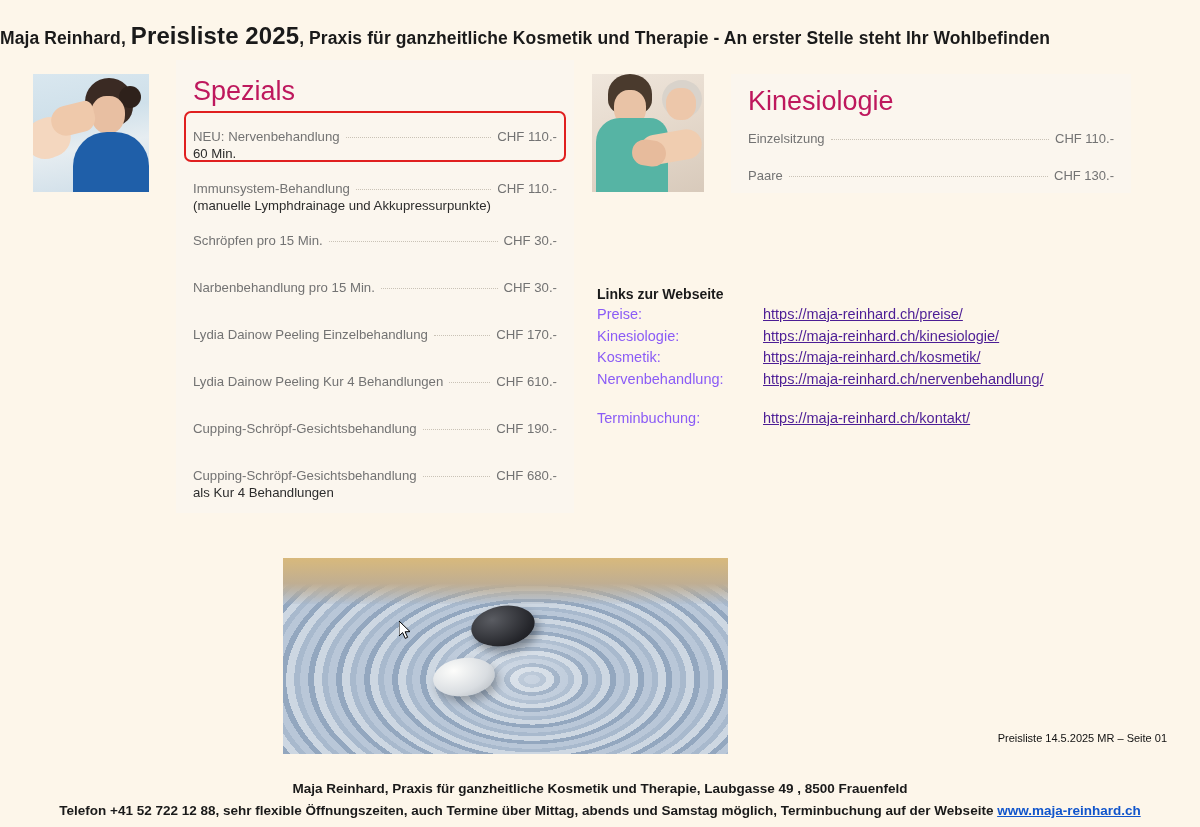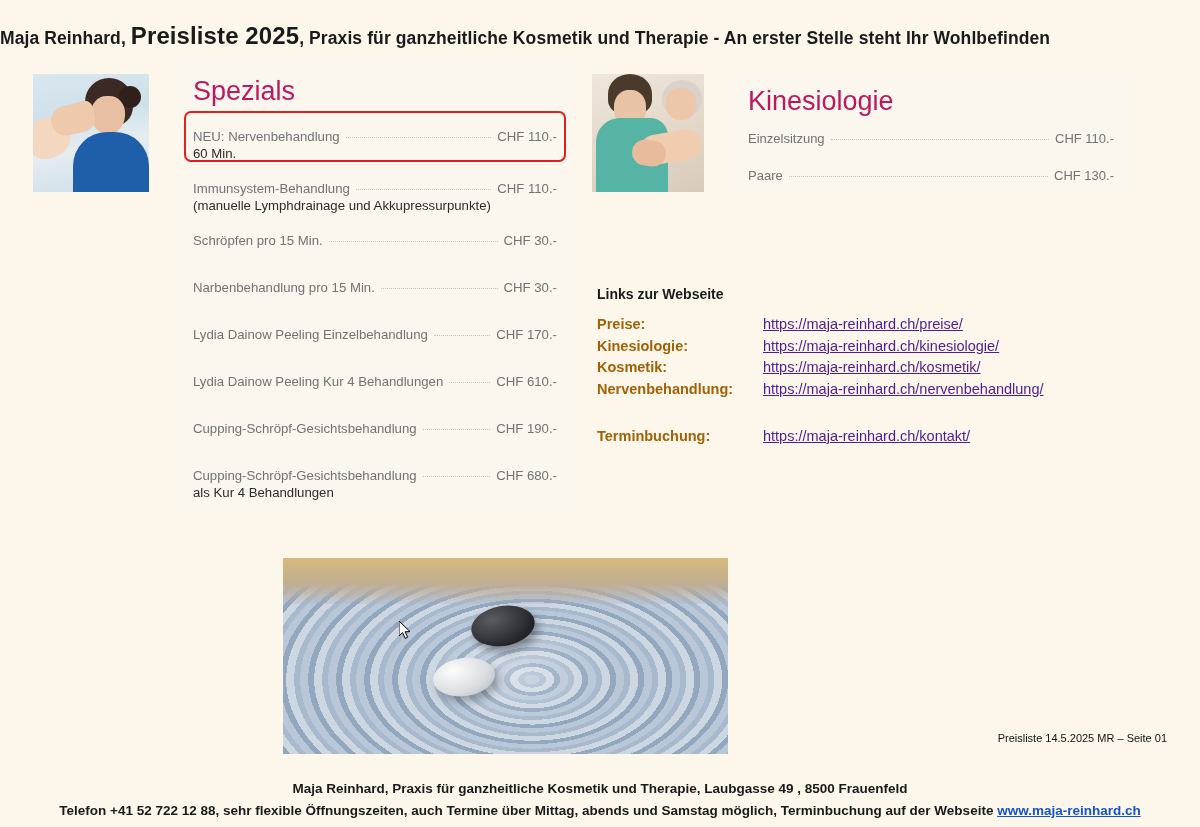--- a/index.html
+++ b/index.html
@@ -171,38 +171,37 @@
   
   #links-block {
     position: absolute;
     left: 597px; top: 286px;
     width: 520px;
     font-size: 14.5px;
   }
   #links-title {
     font-weight: bold;
     font-size: 14px;
-    margin-bottom: 13px;
+    margin-bottom: 3px;
   }
   .link-row {
     display: flex;
     margin-bottom: 2px;
     line-height: 19.5px;
   }
   .link-row .lk-label {
     width: 166px;
     flex: 0 0 166px;
-    color: #a16207;
-    font-weight: bold;
+    color: #8b5cf6;
   }
   .link-row .lk-url {
     color: #4c1d95;
     text-decoration: underline;
   }
-  .link-row.spaced { margin-top: 28px; }
+  .link-row.spaced { margin-top: 20px; }
 
   
   #photo-zen {
     left: 283px; top: 558px; width: 445px; height: 196px;
     background:
       radial-gradient(ellipse 150px 90px at 52% 58%, rgba(255,255,255,0.30) 0%, rgba(255,255,255,0) 60%),
       repeating-radial-gradient(ellipse 260px 150px at 56% 62%,
          #b9c7d8 0px, #b9c7d8 8px,
          #a8b9cd 8px, #a8b9cd 14px,
          #cdd7e2 14px, #cdd7e2 22px,

